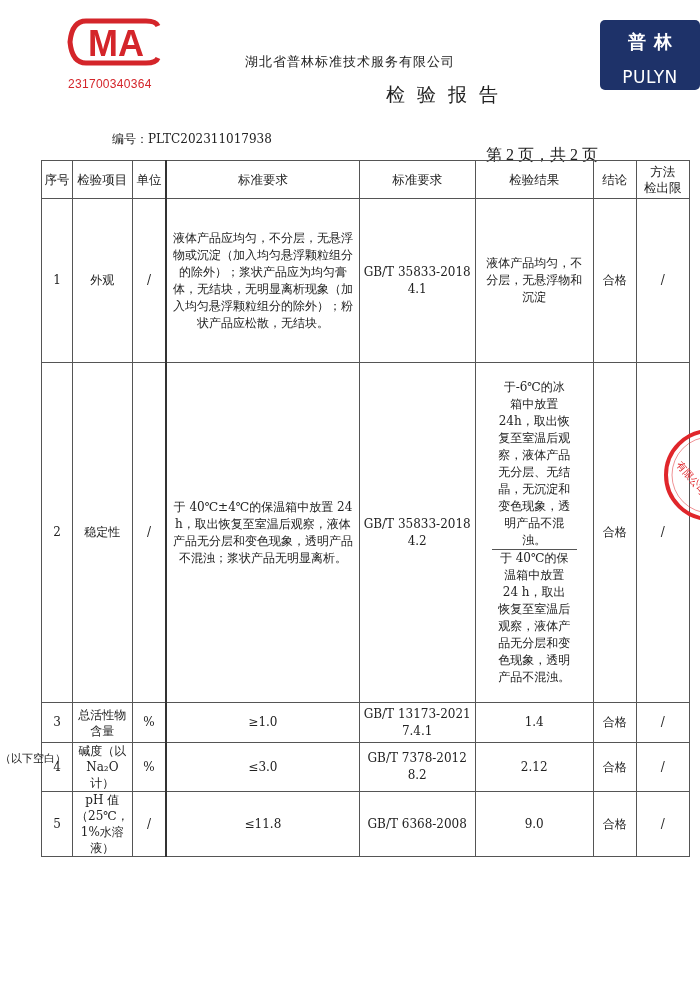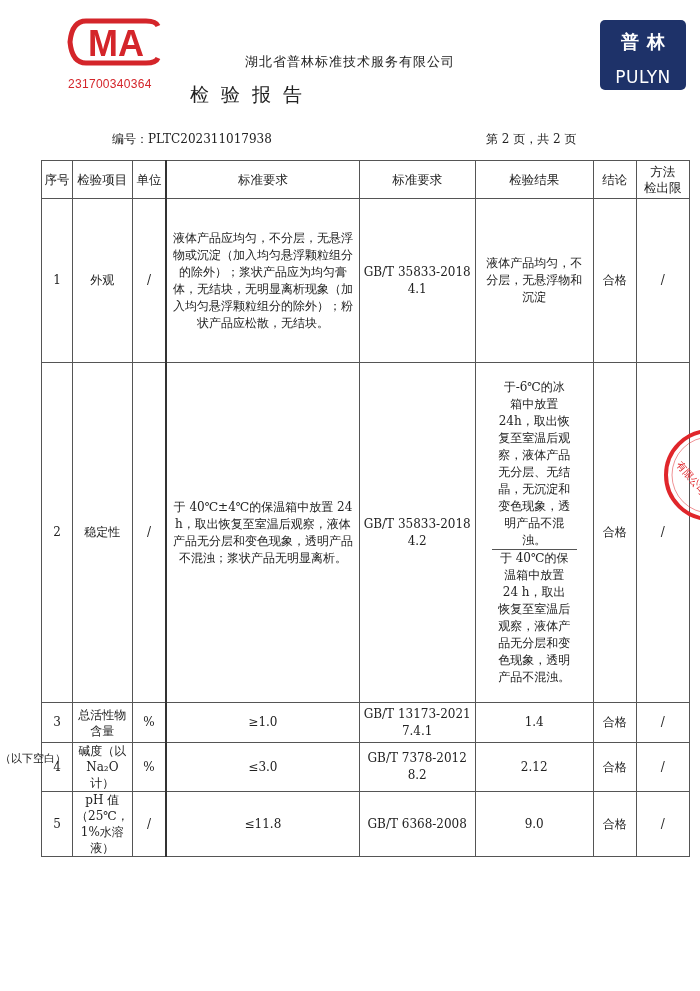--- a/index.html
+++ b/index.html
@@ -3,28 +3,28 @@
 <meta charset="utf-8">
 <style>
   html, body { margin:0; padding:0; background:#ffffff; }
   body { width:700px; height:991px; position:relative; overflow:hidden;
          font-family:"DejaVu Serif","Liberation Serif",serif; color:#222; }
   .cma { position:absolute; left:66px; top:18px; width:100px; height:48px; }
   .cma-num { position:absolute; left:68px; top:77px; width:100px; font-family:"Liberation Sans","DejaVu Sans",sans-serif;
              font-size:12px; color:#d4252a; letter-spacing:0.3px; }
   .company { position:absolute; left:190px; top:53px; width:320px; text-align:center;
              font-family:"DejaVu Sans","Liberation Sans",sans-serif; font-size:13px; color:#222; letter-spacing:1px; }
-  .report-title { position:absolute; left:190px; top:82px; width:320px; text-align:left;
+  .report-title { position:absolute; left:190px; top:82px; width:320px; text-align:right;
              font-family:Liberation Mono, monospace; font-size:19px; color:#222; letter-spacing:12px; }
-  .pulyn { position:absolute; left:600px; top:20px; width:86px; height:70px; background:#1e3269; border-radius:5px;
+  .pulyn { position:absolute; left:600px; top:20px; width:100px; height:70px; background:#1e3269; border-radius:5px;
            color:#fff; font-family:"DejaVu Sans","Liberation Sans",sans-serif; text-align:center; }
   .pulyn .cn { font-size:18px; font-weight:bold; margin-top:10px; letter-spacing:8px; padding-left:8px; }
   .pulyn .en { font-size:17px; margin-top:13px; letter-spacing:0.5px; }
   .doc-no { position:absolute; left:112px; top:131px; font-size:12px; }
-  .page-no { position:absolute; left:486px; top:131px; font-size:12px; }
+  .page-no { position:absolute; left:486px; top:145px; font-size:16px;font-family:Liberation Serif, serif; }
   table.rpt { position:absolute; left:25px; top:160px; border-collapse:collapse; table-layout:fixed; font-size:12px;margin-left:16px; }
   table.rpt td, table.rpt th { border:1px solid #555; text-align:center; vertical-align:middle; padding:0; line-height:17px; font-weight:normal; }
   table.rpt th { font-size:12.5px; }
   .inner { border-collapse:collapse; width:100%; height:100%; }
   .inner td { border:none !important; }
   .inner tr + tr td { border-top:1px solid #555 !important; }
   .txt { padding:0 3px; }
   .req-cell { border-left:2px solid #333 !important; }
   .blank-note { position:absolute; left:0; width:700px; top:751px; text-align:left; font-size:11px; }
   .seal { position:absolute; left:662px; top:425px; width:90px; height:100px; overflow:hidden; }

